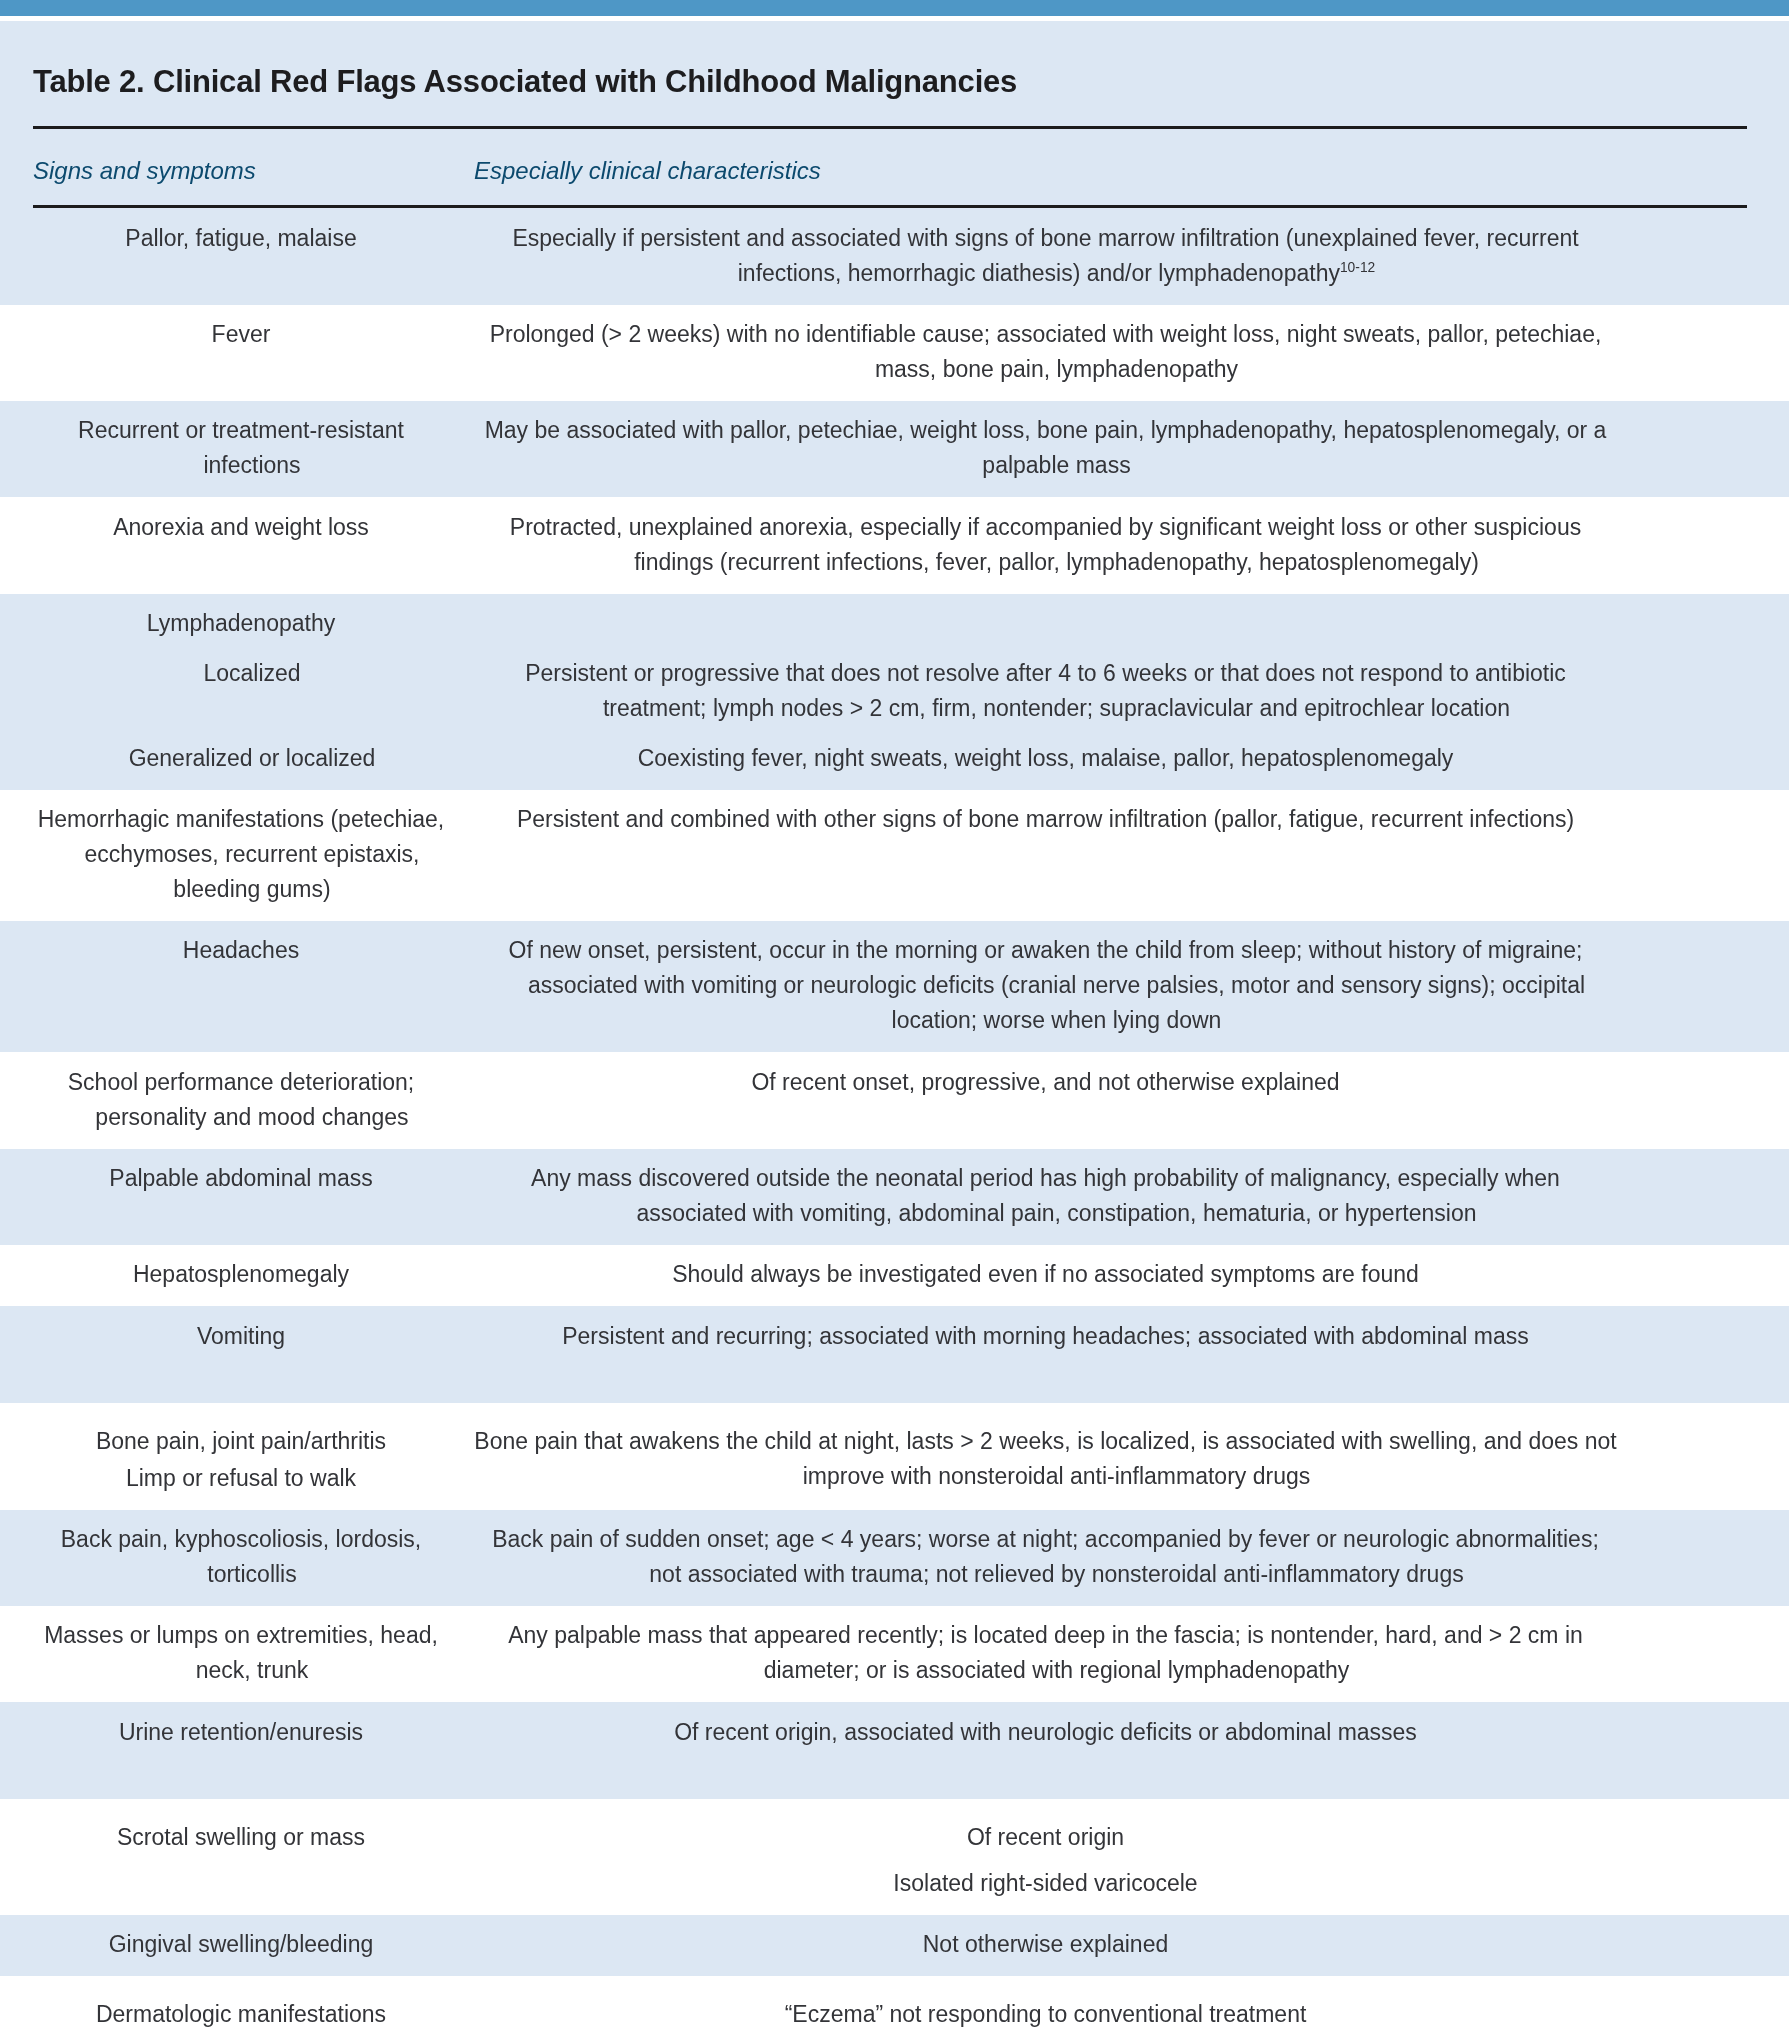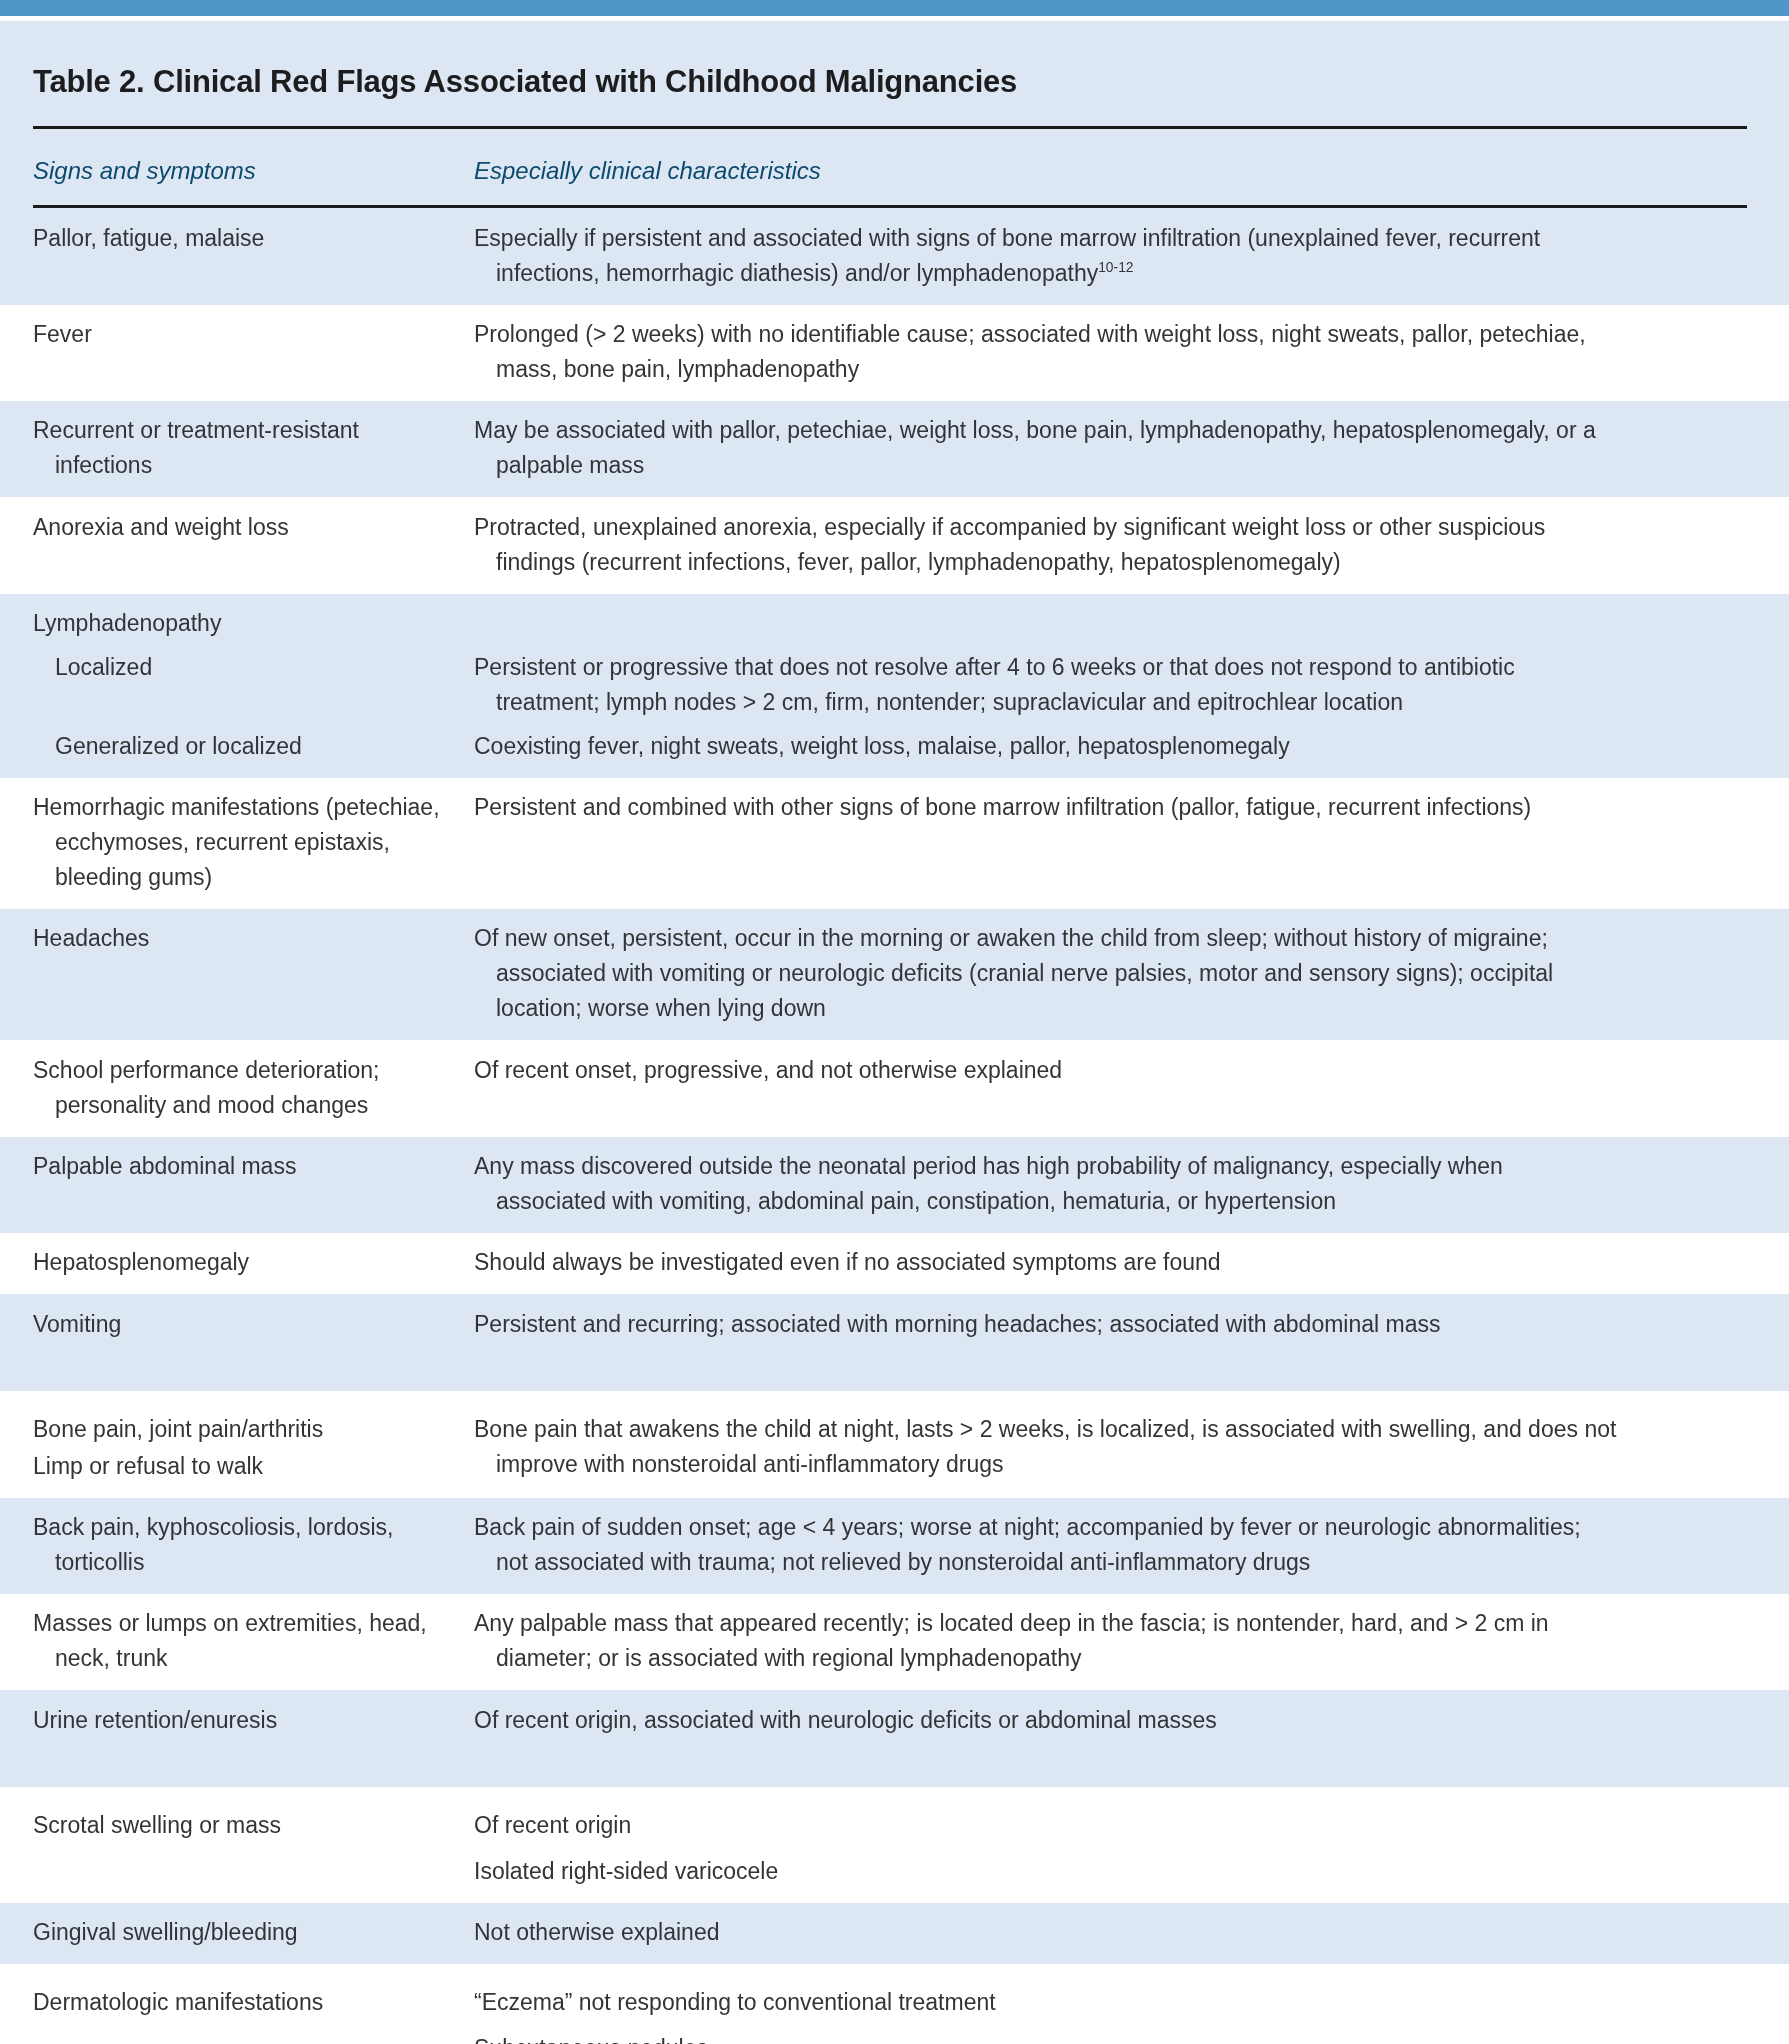--- a/index.html
+++ b/index.html
@@ -24,26 +24,26 @@
     font-size:31px;font-weight:bold;color:var(--ink);
     letter-spacing:-0.2px;
     padding:20px 0 26px 0;
   }
   .rule{border-top:3.3px solid #1c1c1c;height:0;}
   .colheads{
     display:grid;grid-template-columns:441px 1fr;
     font-style:italic;font-size:24px;color:#0c4a6e;
     padding:28px 0 20px 0;
   }
-  .band{padding:12.3px 33px 14px 33px;background:#ffffff;}
+  .band{padding:12.3px 33px 14px 33px;background:#ffffff;text-align:center;}
   .band.shade{background:var(--shade);}
   .band.tall{padding-bottom:49px;}
   .band.gap-top{padding-top:21.4px;}
   .trow{display:grid;grid-template-columns:441px 1fr;}
-  .trow + .trow{margin-top:9px;}
+  .trow + .trow{margin-top:15px;}
   .cell.signs{padding-right:25px;}
   .cell.chars{max-width:1143px;}
   .para{
     font-size:23px;line-height:35px;
     padding-left:22px;text-indent:-22px;
   }
   .sign-para + .sign-para{margin-top:1.6px;}
   .sign-para.sub{margin-left:22px;}
   .char-para + .char-para{margin-top:10.7px;}
   sup{font-size:0.6em;line-height:0;}

